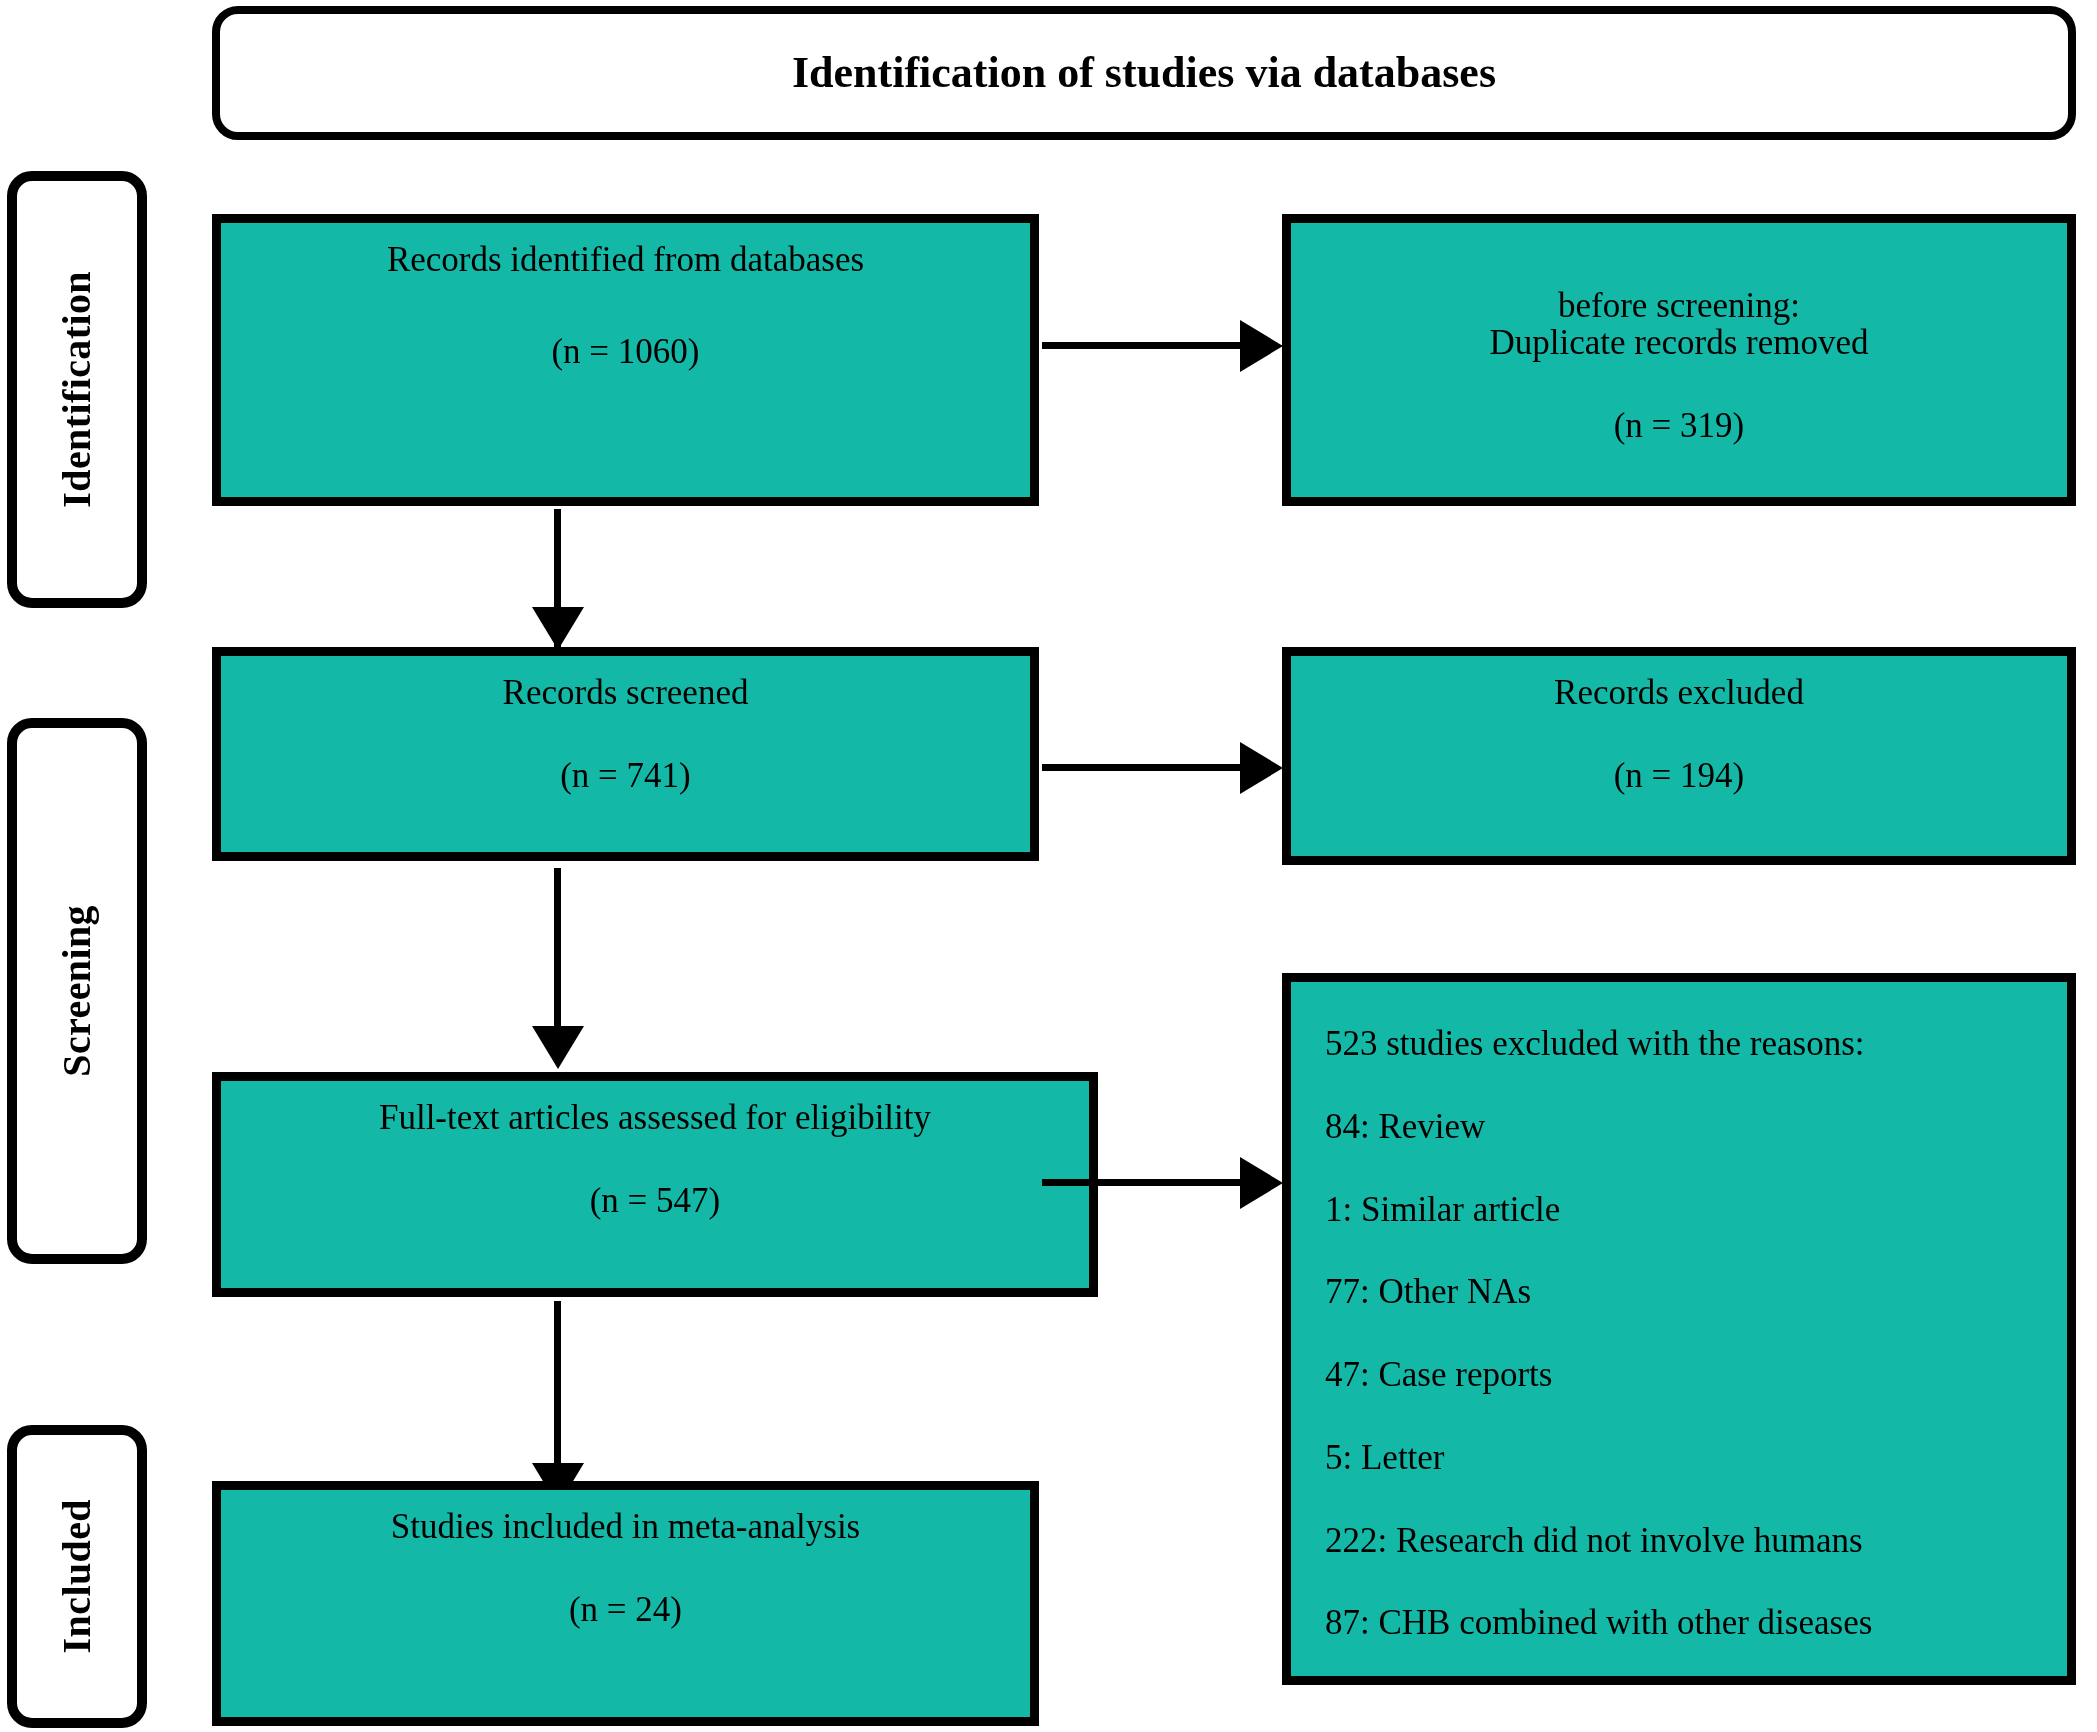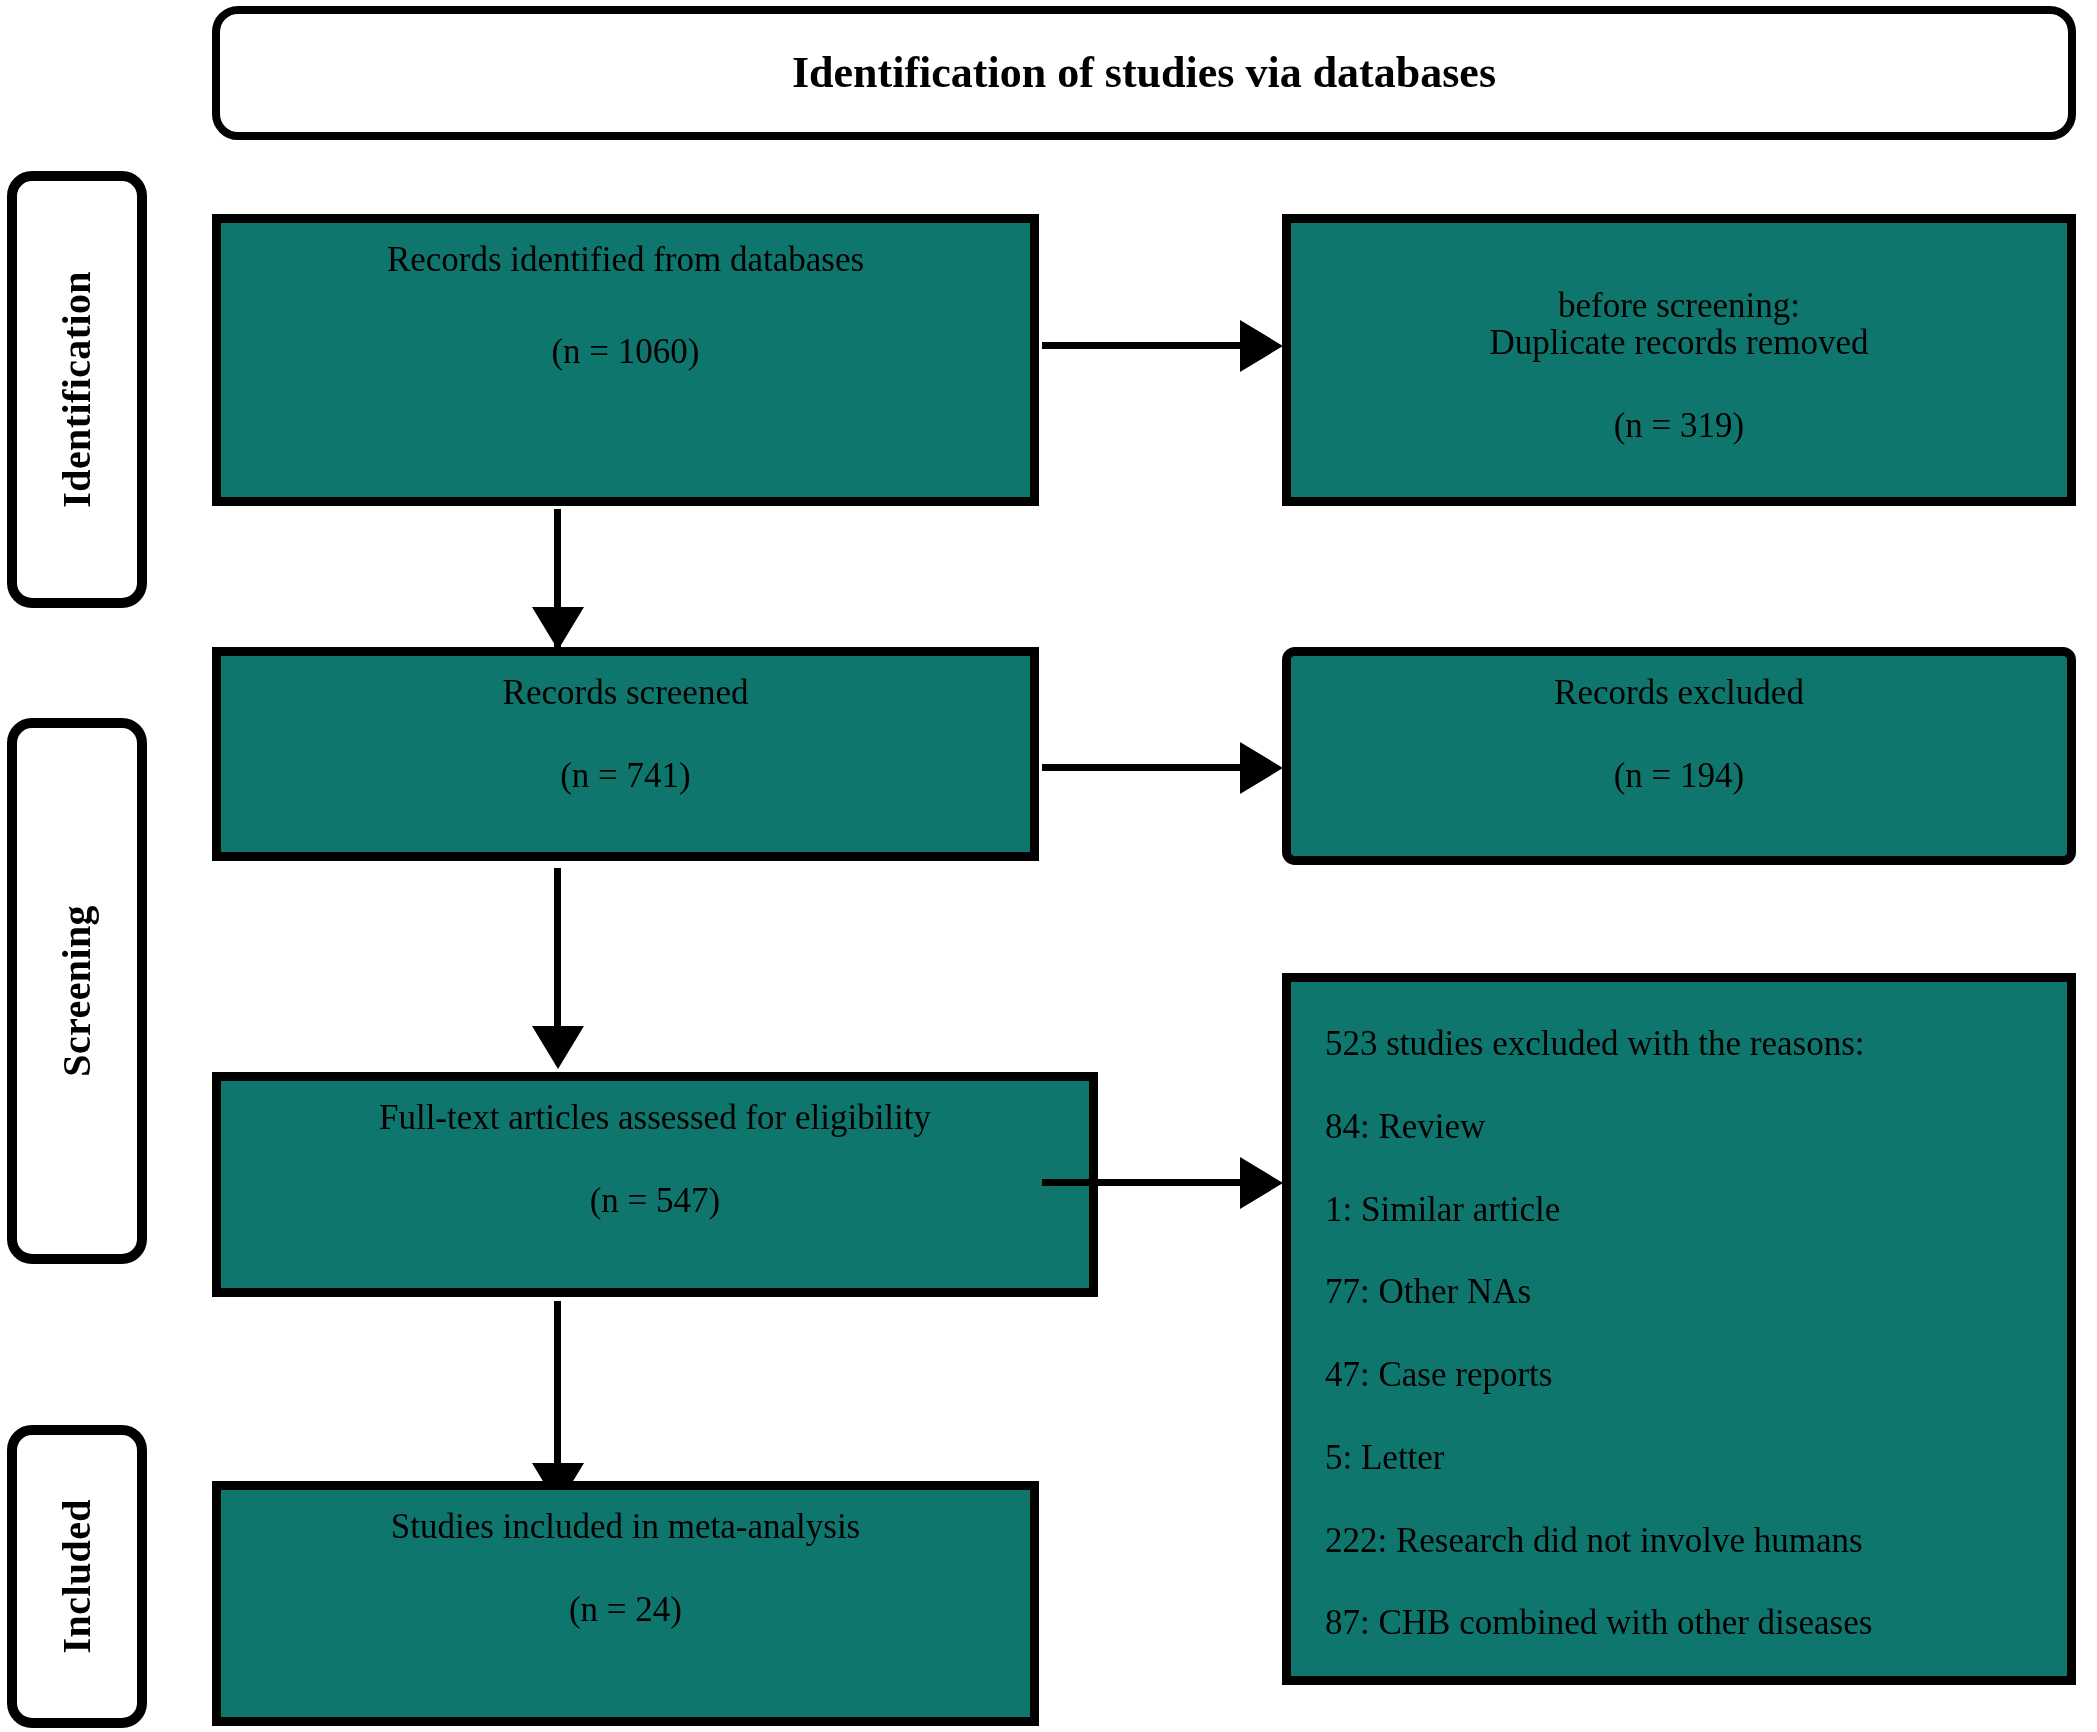--- a/index.html
+++ b/index.html
@@ -56,21 +56,21 @@
     font-size: 44px;
     line-height: 1;
     text-align: center;
   }
 
   
   .node-box {
     position: absolute;
     box-sizing: border-box;
     border: 9.6px solid #000000;
-    background: #0f766e;
+    background: #14b8a6;
     padding: 19px 25px;
   }
   .node-line {
     font-size: 35px;
     line-height: 1.05;
     text-align: center;
     white-space: nowrap;
   }
   .node-line.spaced { margin-top: 46px; }
   .node-line.spaced-lg { margin-top: 55px; }
@@ -151,21 +151,21 @@
   <div class="h-arrow-head" style="left:1240px; top:320px;"></div>
 
   <div class="v-arrow-stem" style="left:554px; top:509px; height:140px;"></div>
   <div class="v-arrow-head" style="left:532px; top:607px;"></div>
 
   <div class="node-box" style="left:212px; top:647px; width:827px; height:214px;">
     <div class="node-line">Records screened</div>
     <div class="node-line spaced">(n = 741)</div>
   </div>
 
-  <div class="node-box" style="left:1282px; top:647px; width:794px; height:218px;border-radius:13px;">
+  <div class="node-box" style="left:1282px; top:647px; width:794px; height:218px;">
     <div class="node-line">Records excluded</div>
     <div class="node-line spaced">(n = 194)</div>
   </div>
 
   <div class="h-arrow-stem" style="left:1042px; top:764px; width:208px;"></div>
   <div class="h-arrow-head" style="left:1240px; top:742px;"></div>
 
   <div class="v-arrow-stem" style="left:554px; top:868px; height:162px;"></div>
   <div class="v-arrow-head" style="left:532px; top:1026px;"></div>
 

